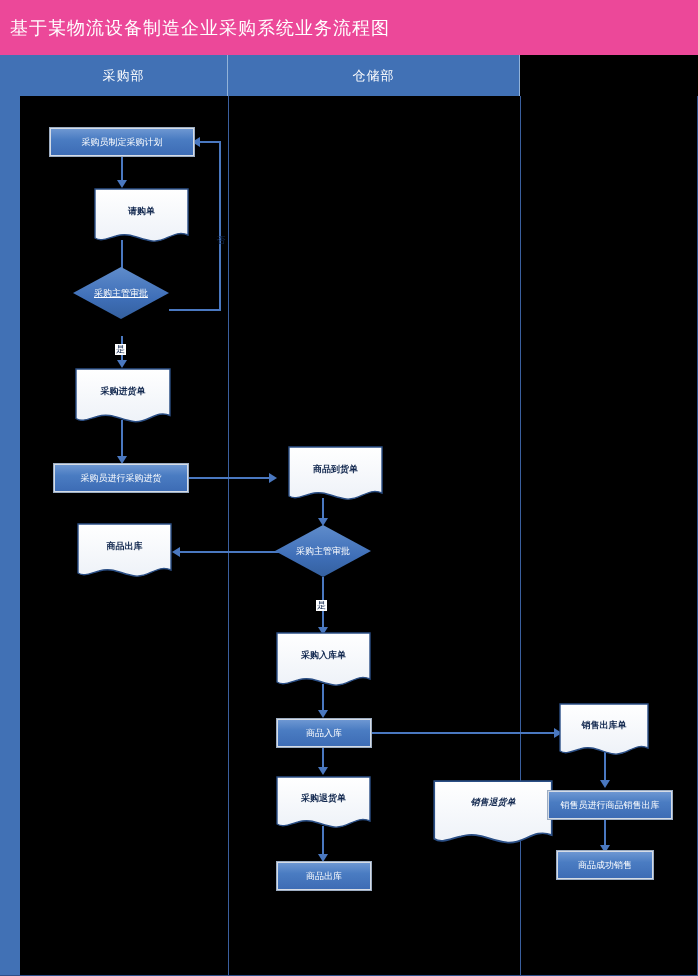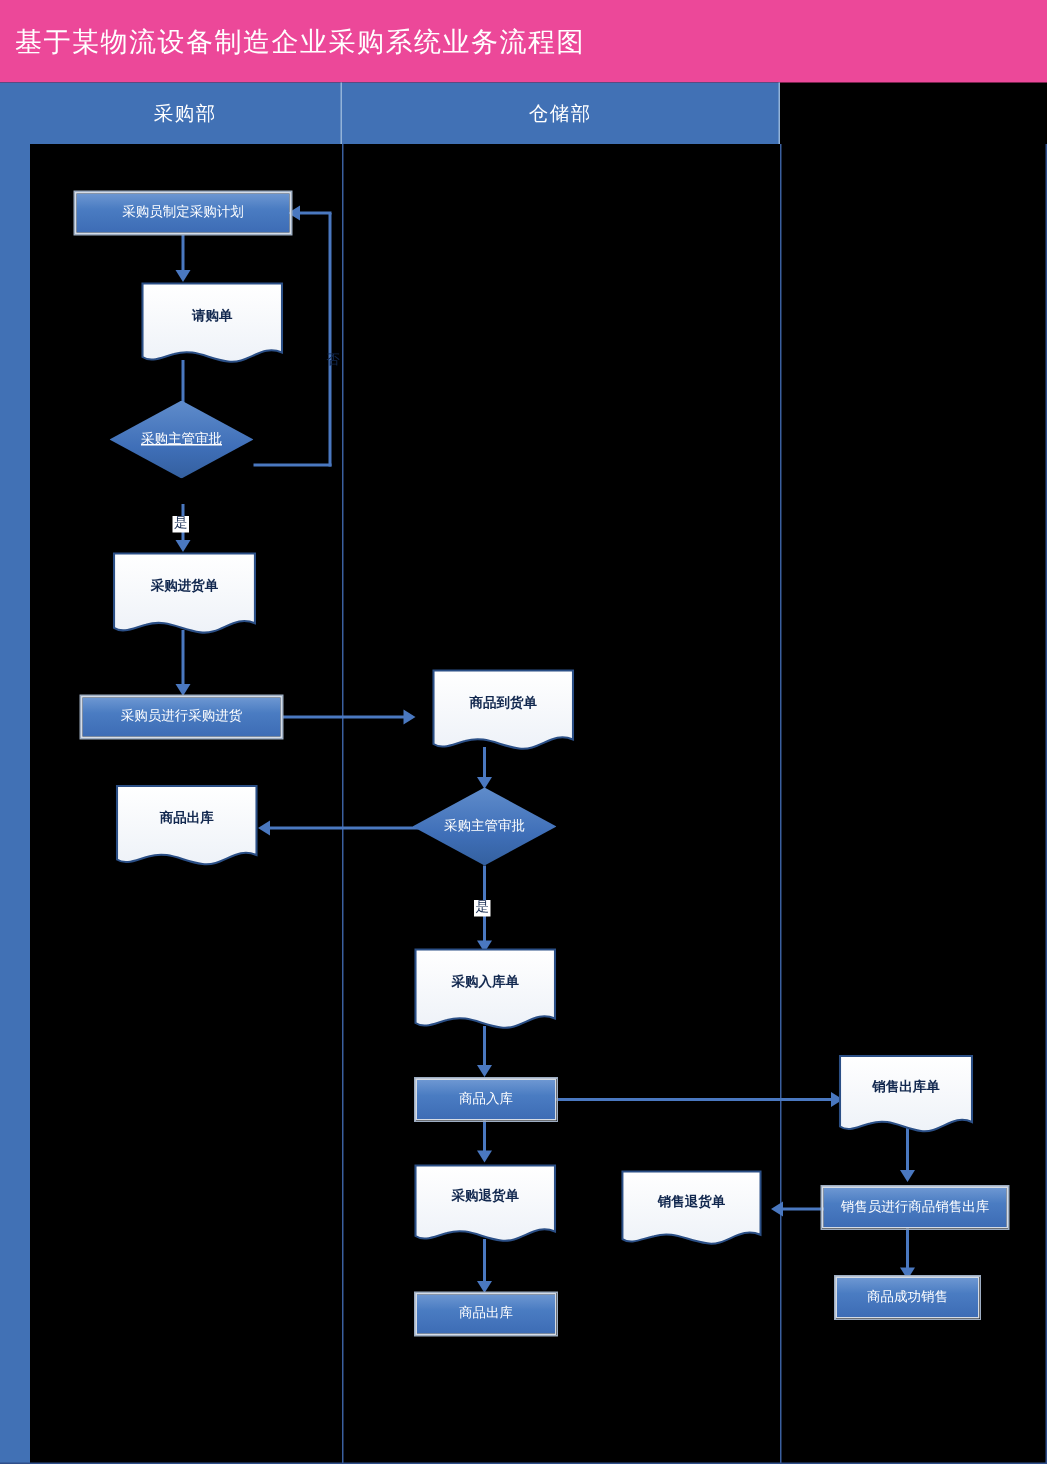--- a/index.html
+++ b/index.html
@@ -332,21 +332,21 @@
     <span class="doc-label">采购退货单</span>
   </div>
 
   <div class="ln v" style="left:322px; top:826px; height:30px;"></div>
   <div class="arrow down" style="left:318px; top:854px;"></div>
 
   <div class="node process" style="left:277px; top:862px; width:94px; height:28px;">
     <span>商品出库</span>
   </div>
 
-  <div class="node document" style="left:414px; top:780px; width:94px; height:56px;">
+  <div class="node document" style="left:433px; top:780px; width:120px; height:56px;font-style:italic;">
     <svg class="doc-bg" viewBox="0 0 98 56" preserveAspectRatio="none">
       <path d="M1,1 L97,1 L97,45 C82,39 74,53 60,51 C45,49 37,42 23,46 C14,48 7,52 1,48 Z" fill="url(#dg1)" stroke="#2b4f86" stroke-width="1.4"></path>
     </svg>
     <span class="doc-label">销售退货单</span>
   </div>
 
   <div class="ln h" style="left:522px; top:805px; width:28px;"></div>
   <div class="arrow left" style="left:514px; top:801px;"></div>
 
   <div class="node document" style="left:559px; top:703px; width:90px; height:56px;">

